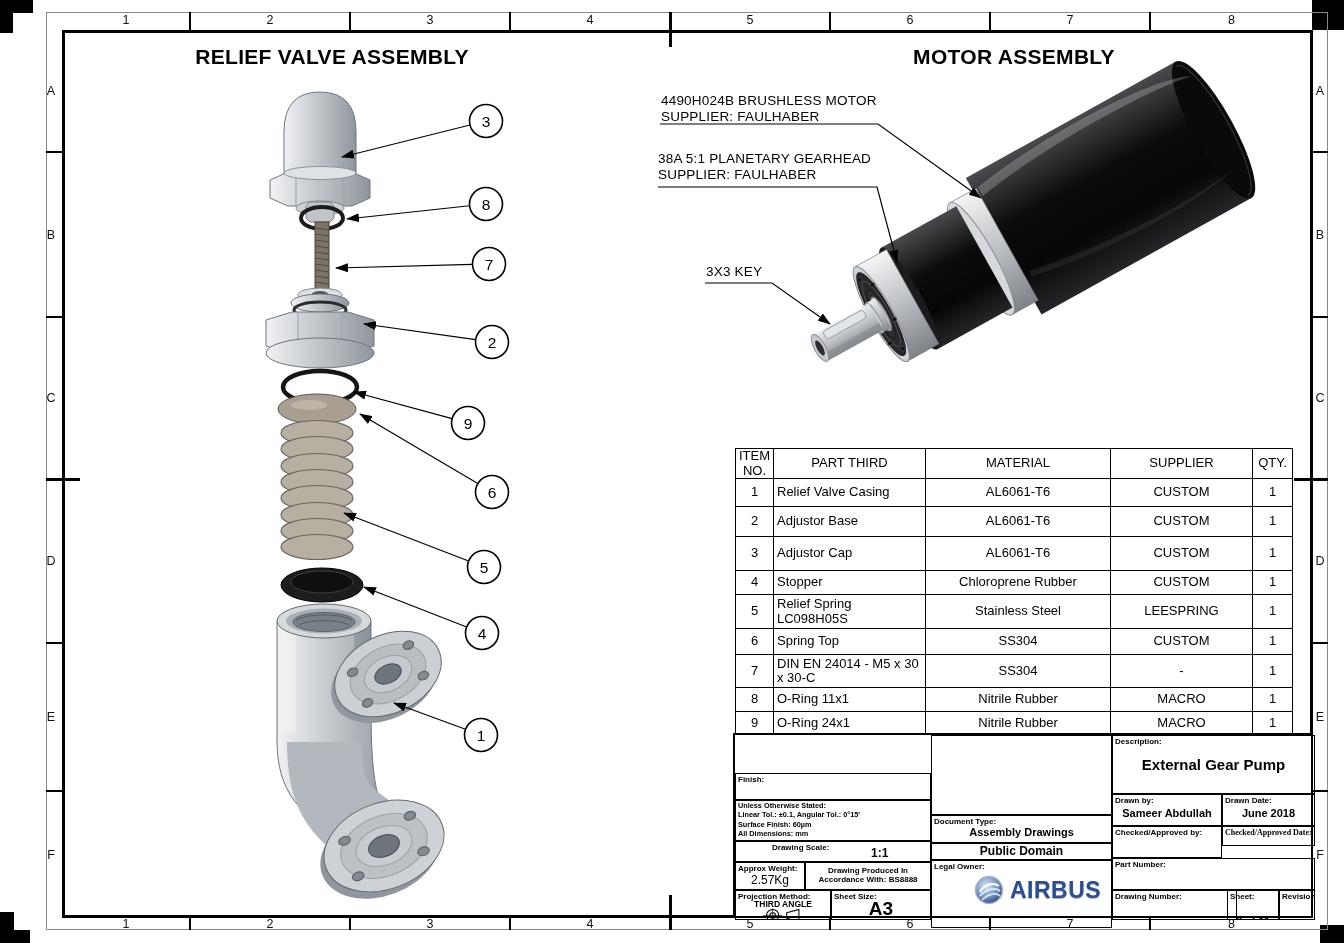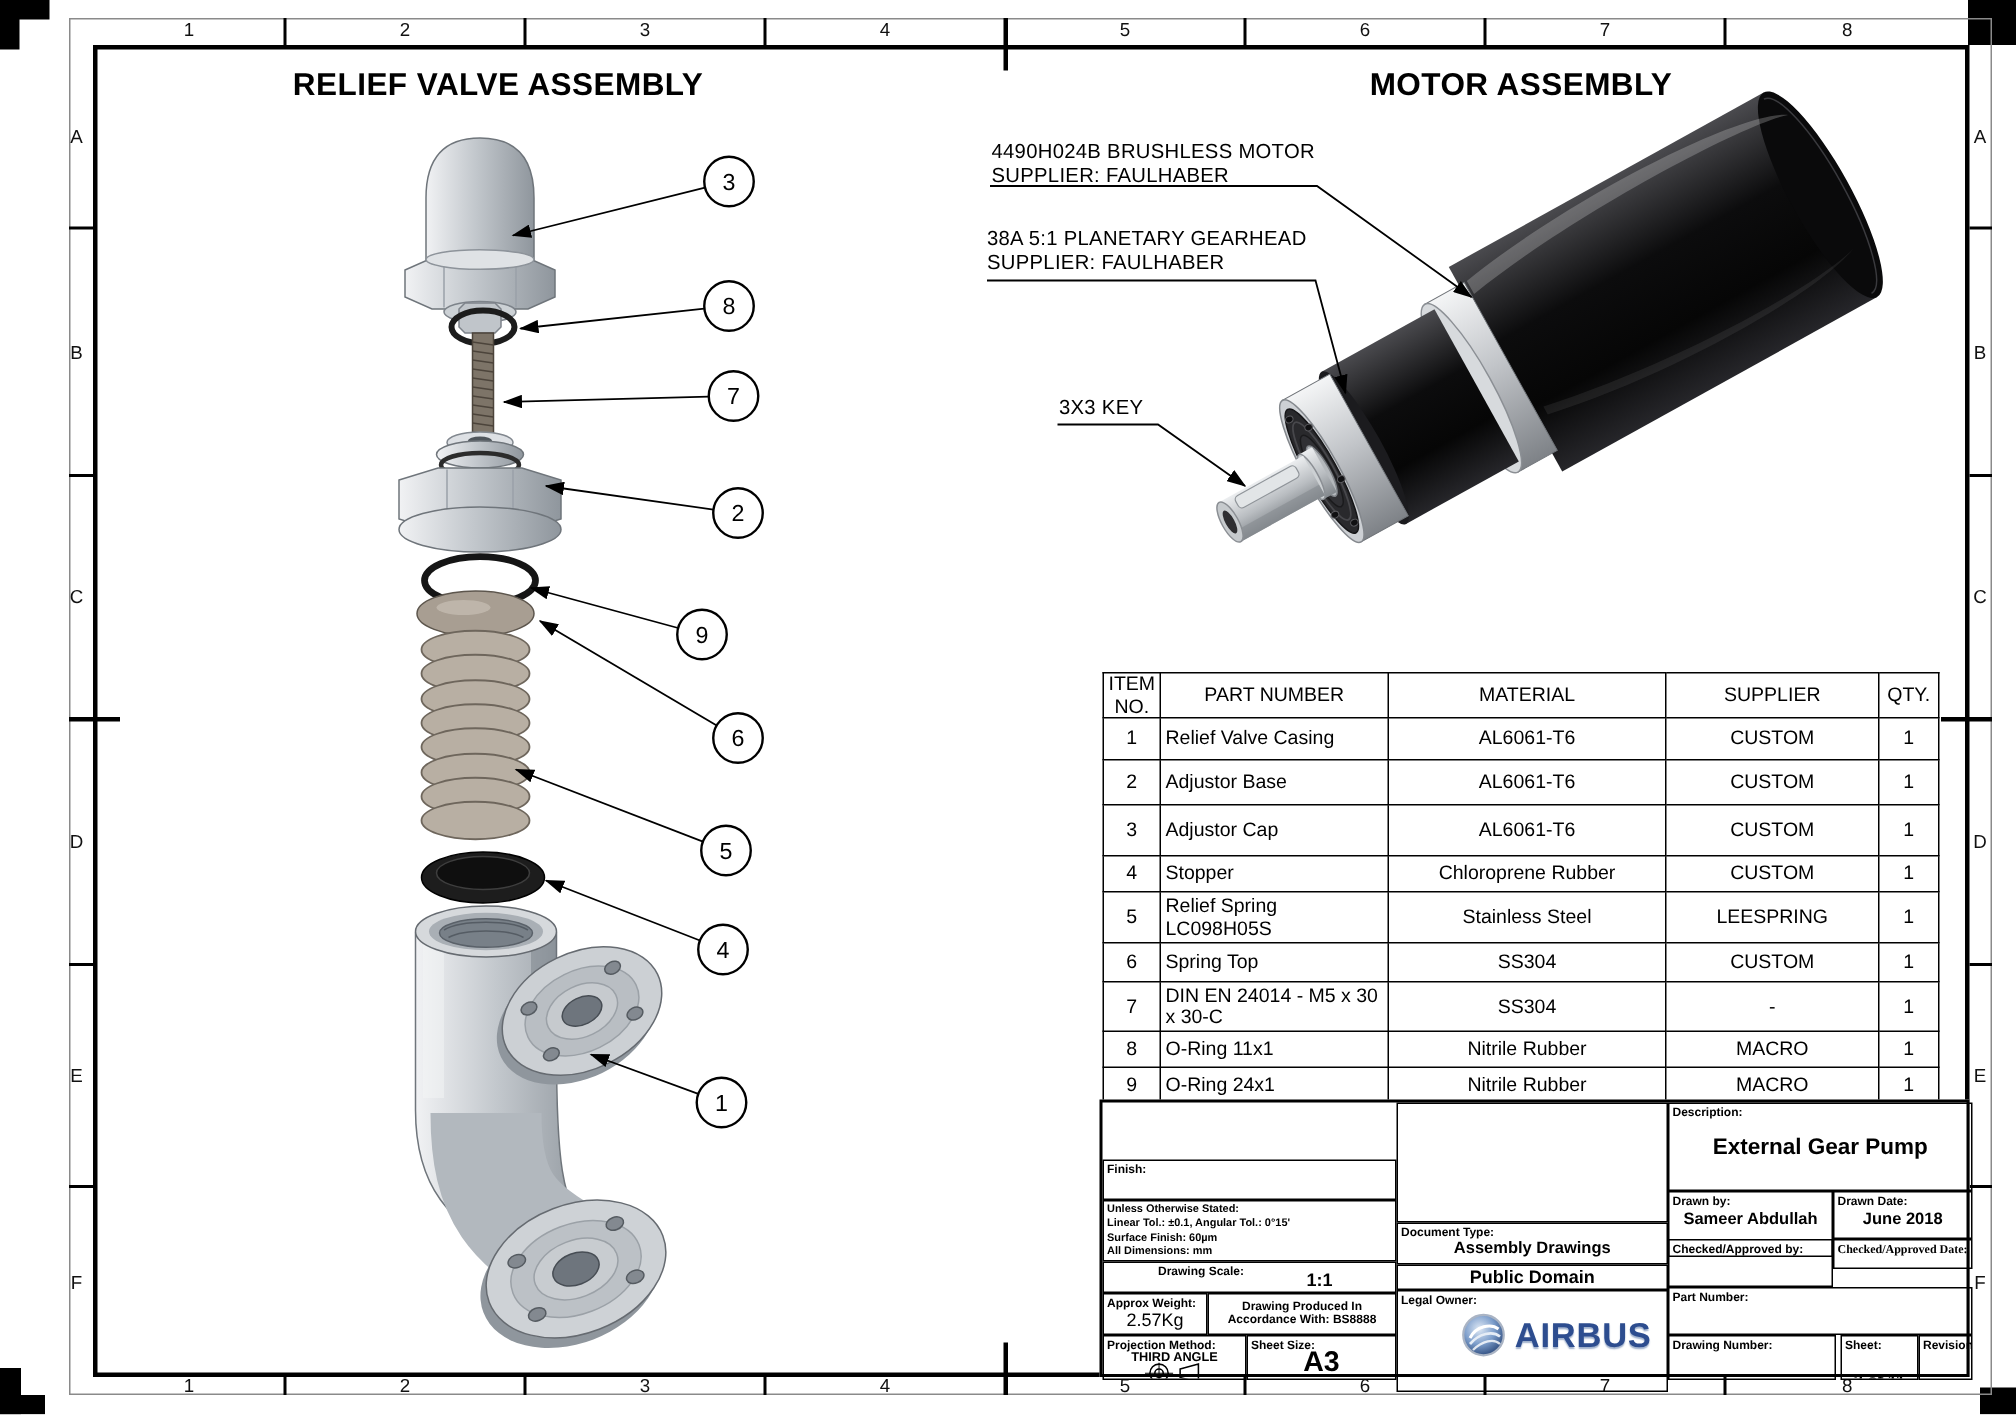--- a/index.html
+++ b/index.html
@@ -315,21 +315,21 @@
     <colgroup>
       <col style="width:38px">
         <col style="width:152px">
         <col style="width:185px">
       <col style="width:142px">
         <col style="width:40px">
     </colgroup>
     <thead>
       <tr style="height:30px;">
         <th>ITEM NO.</th>
-        <th>PART NUMBER</th>
+        <th>PART THIRD</th>
         <th>MATERIAL</th>
         <th>SUPPLIER</th>
         <th>QTY.</th>
       </tr>
     </thead>
     <tbody>
         <tr style="height: 28px;">
           <td class="col0">1</td>
           <td class="col1">Relief Valve Casing</td>
           <td class="col2">AL6061-T6</td>
@@ -461,38 +461,38 @@
           <path d="M8,25 C14,19 22,17 26,21" stroke="#fff" stroke-width="1.6" fill="none" opacity="0.8"></path>
         </svg>
         <span class="airbus-text">AIRBUS</span>
       </div>
     </div>
 
     <div class="tb-cell" style="left:377px;top:0;width:203px;height:59px;">
       <span class="tlab">Description:</span>
       <span class="tval" style="font-size:15px;margin-top:10px;">External Gear Pump</span>
     </div>
-    <div class="tb-cell" style="left:377px;top:59px;width:110px;height:44px;">
+    <div class="tb-cell" style="left:377px;top:59px;width:110px;height:32px;">
       <span class="tlab">Drawn by:</span>
       <span class="tval" style="font-size:11px;margin-top:2px;">Sameer Abdullah</span>
     </div>
     <div class="tb-cell" style="left:487px;top:59px;width:93px;height:32px;">
       <span class="tlab">Drawn Date:</span>
       <span class="tval" style="font-size:11px;margin-top:2px;">June 2018</span>
     </div>
     <div class="tb-cell" style="left:377px;top:91px;width:110px;height:32px;">
       <span class="tlab">Checked/Approved by:</span>
     </div>
     <div class="tb-cell" style="left:487px;top:91px;width:93px;height:20px;font-family:Liberation Serif, serif;">
       <span class="tlab">Checked/Approved Date:</span>
     </div>
     <div class="tb-cell" style="left:377px;top:123px;width:203px;height:32px;">
       <span class="tlab">Part Number:</span>
     </div>
-    <div class="tb-cell" style="left:377px;top:155px;width:112px;height:30px;">
+    <div class="tb-cell" style="left:377px;top:155px;width:125px;height:30px;">
       <span class="tlab">Drawing Number:</span>
     </div>
     <div class="tb-cell" style="left:492px;top:155px;width:52px;height:30px;">
       <span class="tlab">Sheet:</span>
       <span class="tval" style="font-size:11px;margin-top:14px;">3 of 11</span>
     </div>
     <div class="tb-cell" style="left:544px;top:155px;width:36px;height:30px;">
       <span class="tlab">Revision:</span>
     </div>
   </div>

